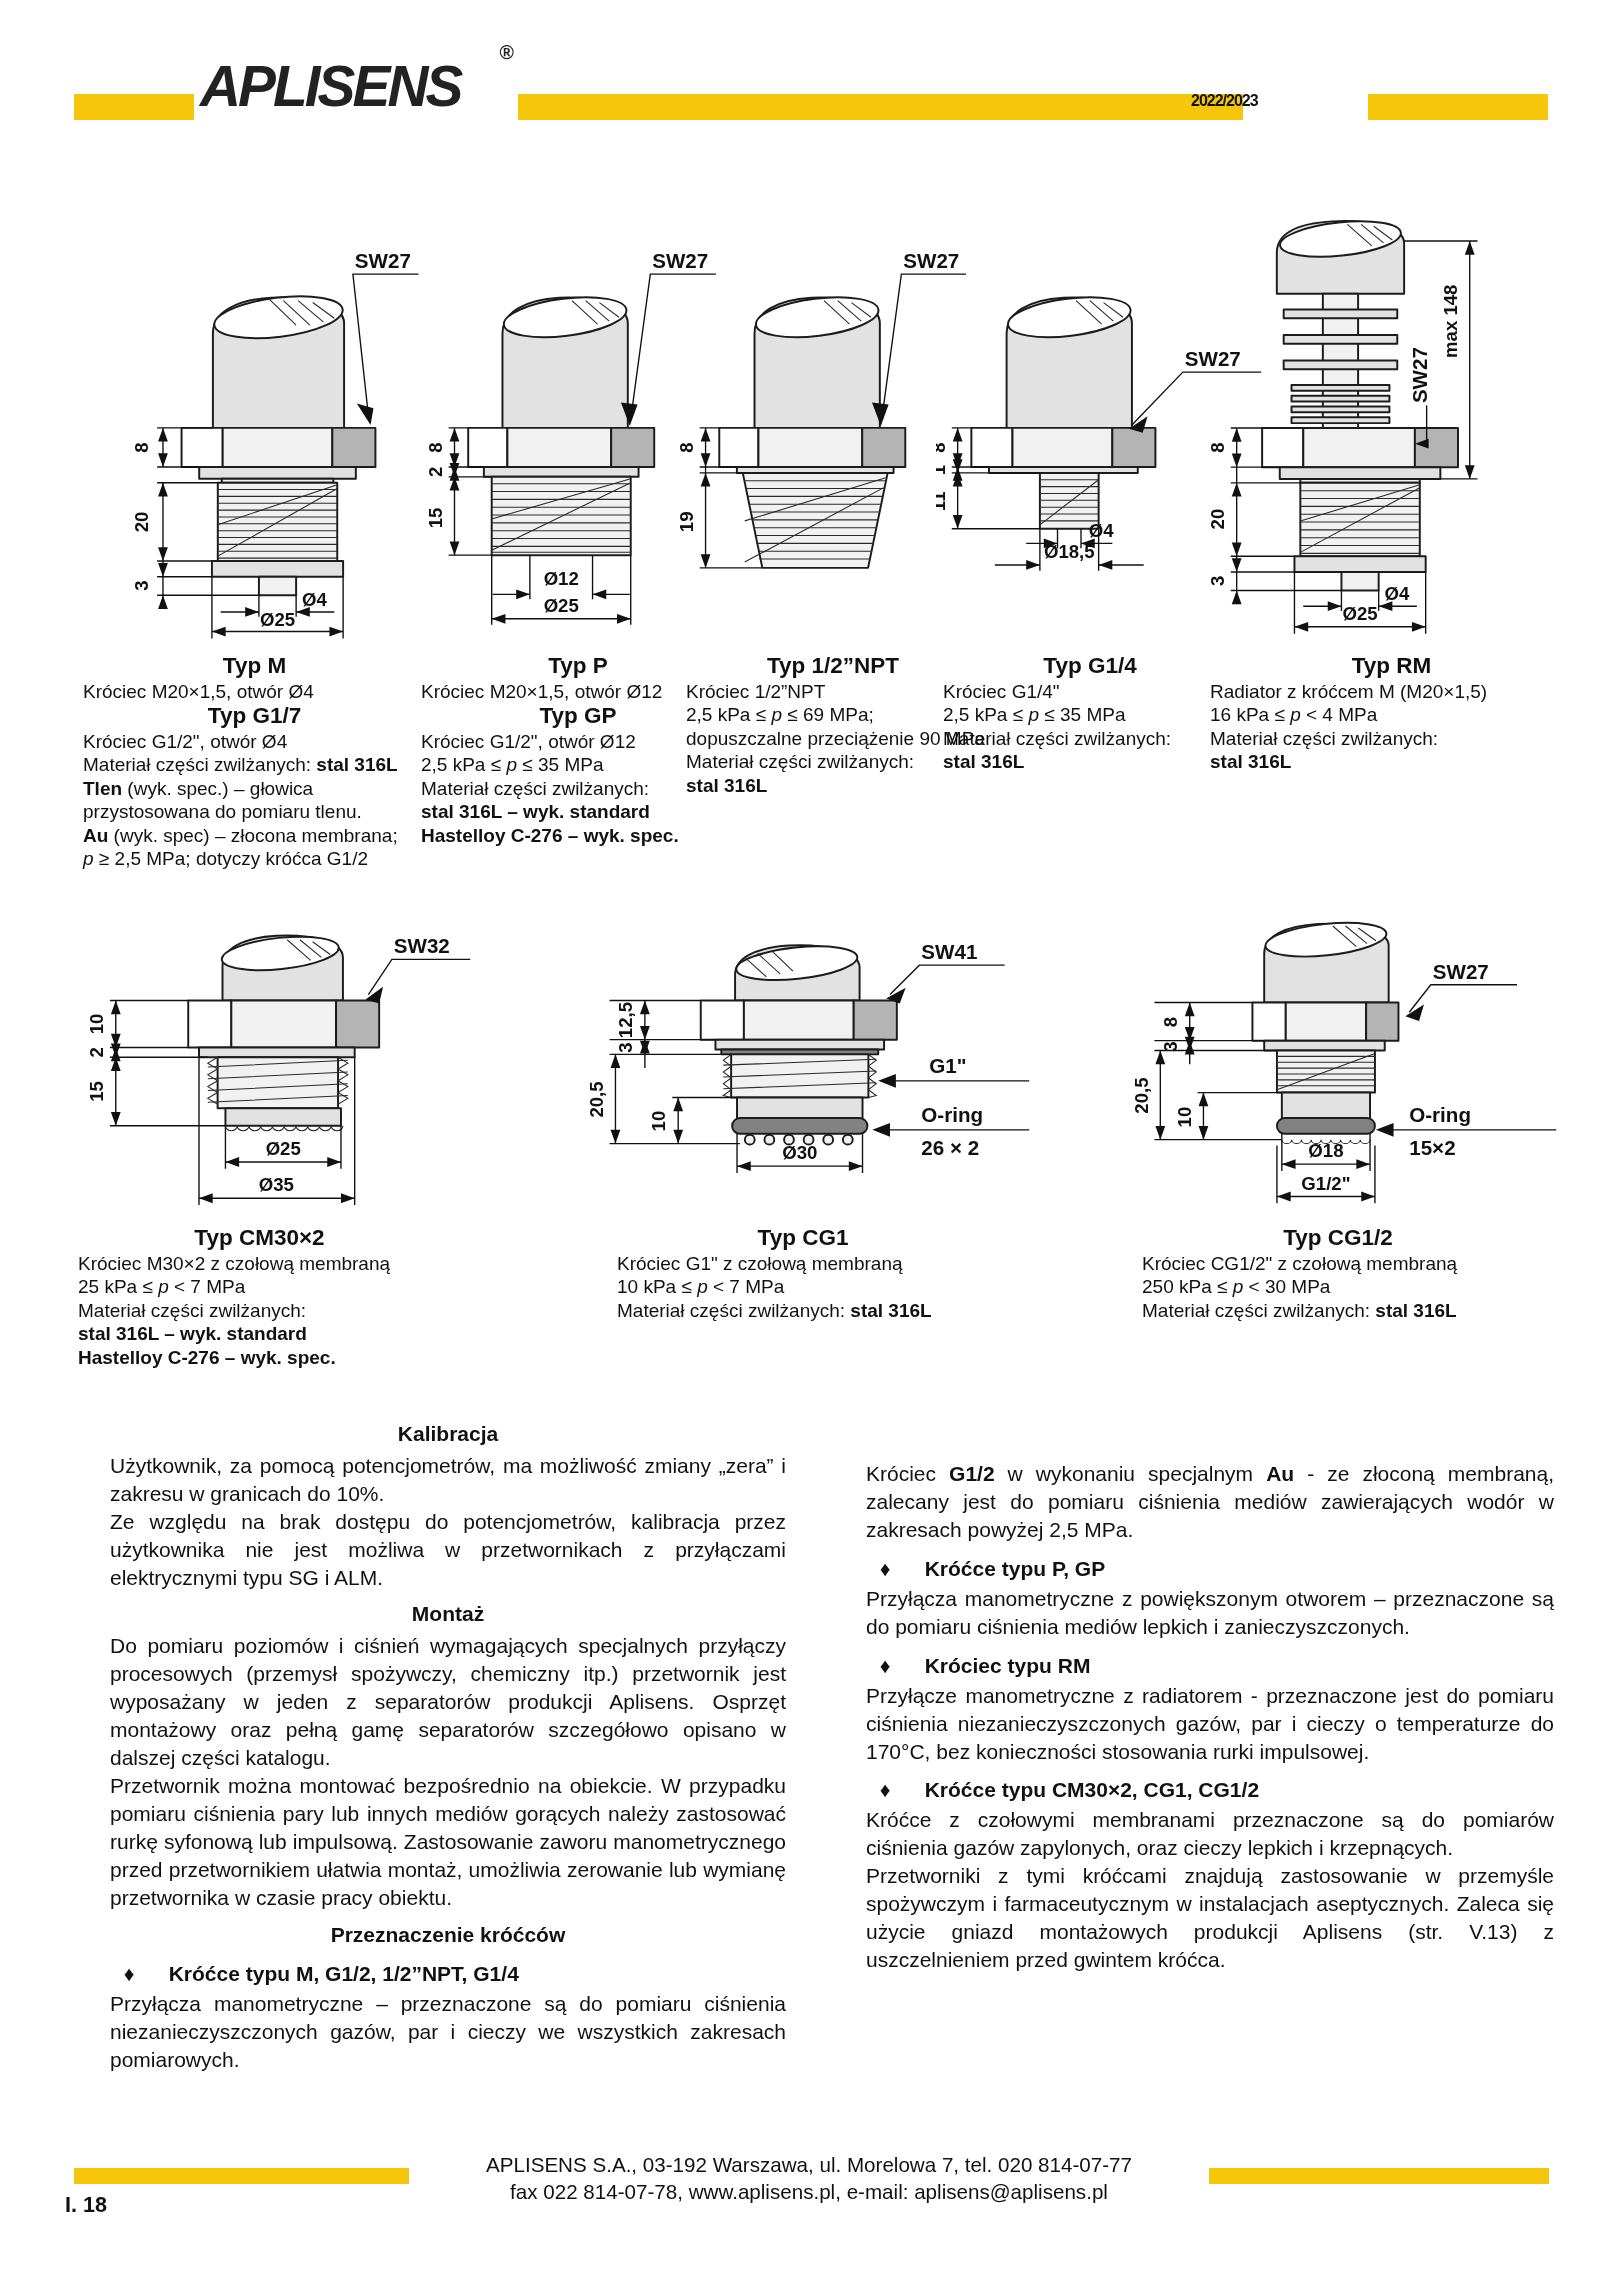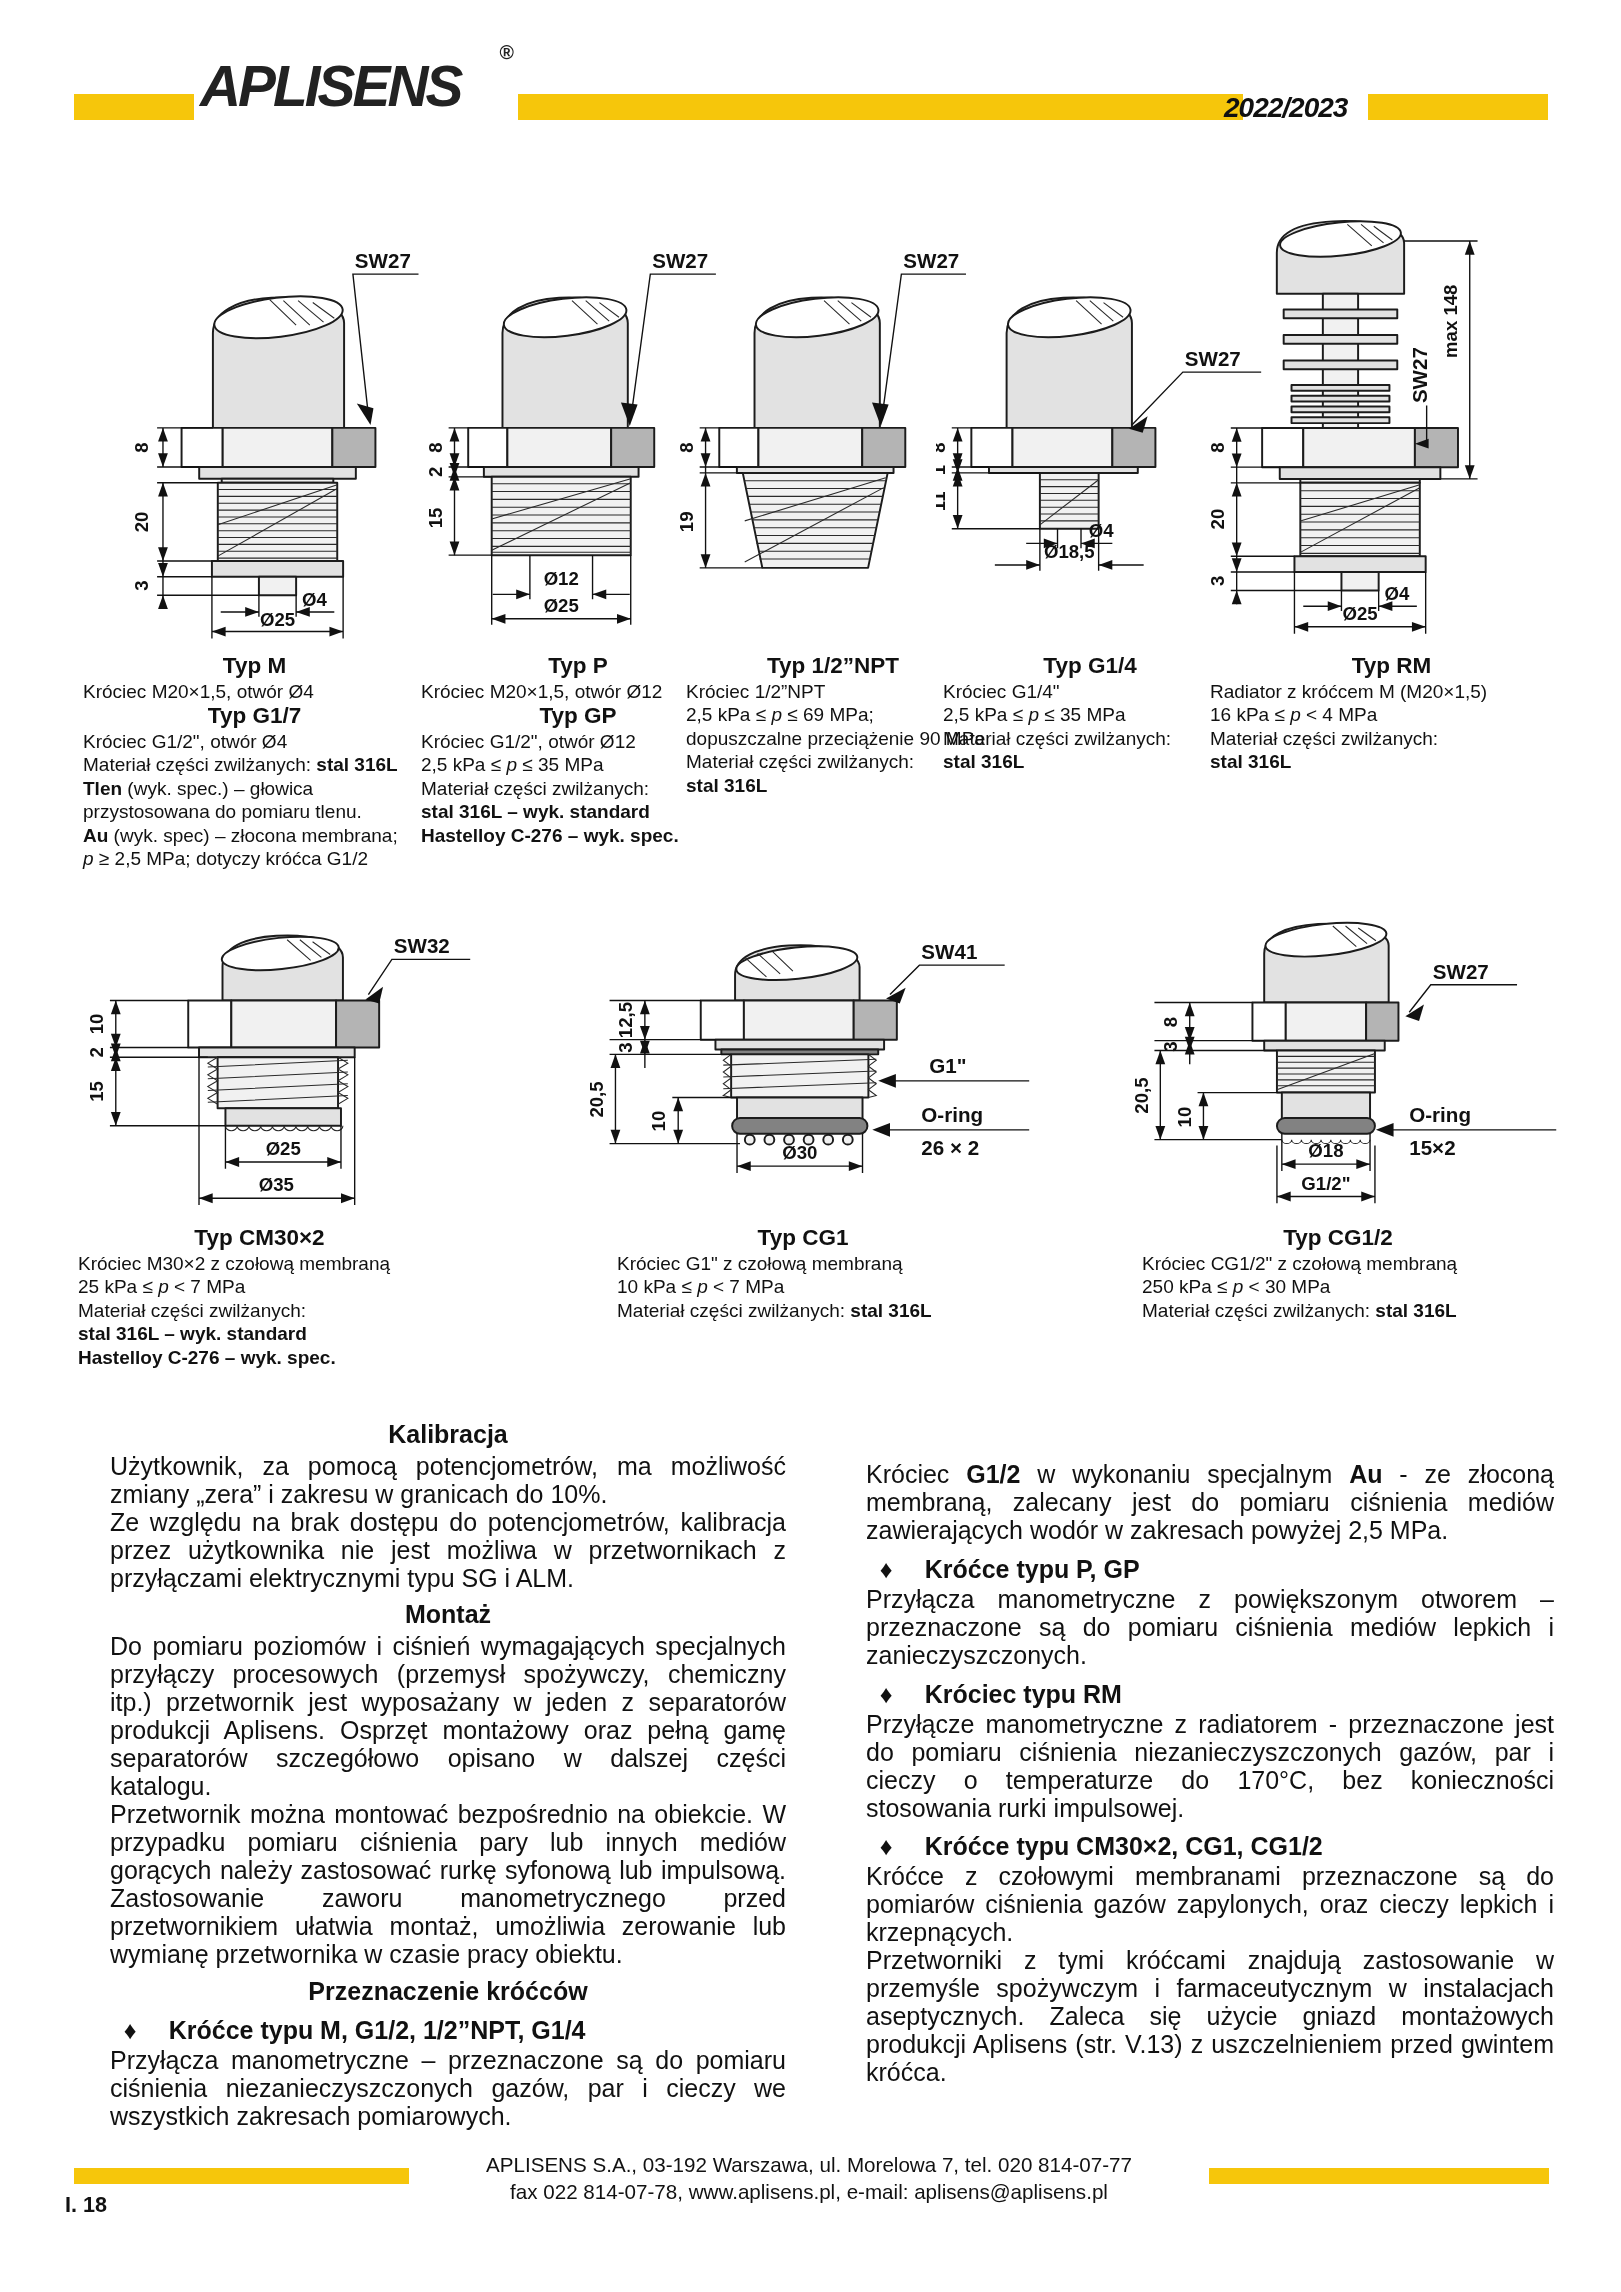--- a/index.html
+++ b/index.html
@@ -2,43 +2,43 @@
 <html><head>
 <meta charset="utf-8">
 <style>
   html,body{margin:0;padding:0;background:#888;}
   .page{position:relative;width:1621px;height:2293px;background:#ffffff;margin:0 auto;
         font-family:"Liberation Sans",sans-serif;color:#111;overflow:hidden;}
   .abs{position:absolute;}
   
   .band{position:absolute;background:#f6c60b;height:25.5px;top:94px;}
   .fband{position:absolute;background:#f6c60b;height:15.7px;top:2168px;}
-  .edition{position:absolute;top:92px;left:1224px;width:118px;font-weight:bold;font-size:28px;
-           font-style:italic;letter-spacing:-1px;}
+  .edition{position:absolute;top:92px;left:1191px;width:118px;font-weight:bold;font-size:16px;
+           letter-spacing:-1px;}
   .logo-wrap{position:absolute;left:194px;top:21.6px;width:333px;height:118px;}
   .logotext{font:italic 900 58px "Liberation Sans",sans-serif;fill:#222;letter-spacing:-3px;}
   .logoreg{font:bold 20px "Liberation Sans",sans-serif;fill:#222;}
   
   .title{position:absolute;left:59px;top:188px;width:1372px;text-align:center;
          font-size:25.5px;font-weight:bold;}
   
   svg .ol{stroke:#1c1c1c;stroke-width:2;stroke-linejoin:round;}
   svg .f0{fill:#ffffff}svg .f1{fill:#f1f1f1}svg .f2{fill:#e2e2e2}
   svg .f4{fill:#b4b4b4}svg .f5{fill:#828282}
   svg .thin{stroke:#2a2a2a;stroke-width:1.1;fill:none;}
   svg .dl{stroke:#111;stroke-width:1.4;fill:none;}
   svg .ah{fill:#111;stroke:none;}
   svg .dt{font:bold 19px "Liberation Sans",sans-serif;fill:#111;}
   svg .dtb{font:bold 21px "Liberation Sans",sans-serif;fill:#111;}
   
   .cap-block{position:absolute;}
   .bk.caph{font-weight:bold;font-size:22.5px;line-height:26.5px;text-align:center;}
   .bk.cap{font-size:19px;line-height:23.5px;white-space:nowrap;}
   
-  .col{position:absolute;font-size:25px;line-height:28px;}
+  .col{position:absolute;font-size:21px;line-height:28px;}
   .bk.h{font-weight:bold;text-align:center;margin:8.8px 0 3.9px;}
   .bk.p{text-align:justify;}
   .bk.bullet{font-weight:bold;margin:10.8px 0 2px;padding-left:13.7px;}
   .blt{display:inline-block;width:45px;}
   .s-b{font-weight:bold;}
   .s-i{font-style:italic;}
   
   .footer-text{position:absolute;left:412px;top:2152px;width:794px;text-align:center;
                font-size:20.6px;line-height:26.5px;letter-spacing:0px;}
   .pagenum{position:absolute;left:65px;top:2192px;font-weight:bold;font-size:21.6px;}

